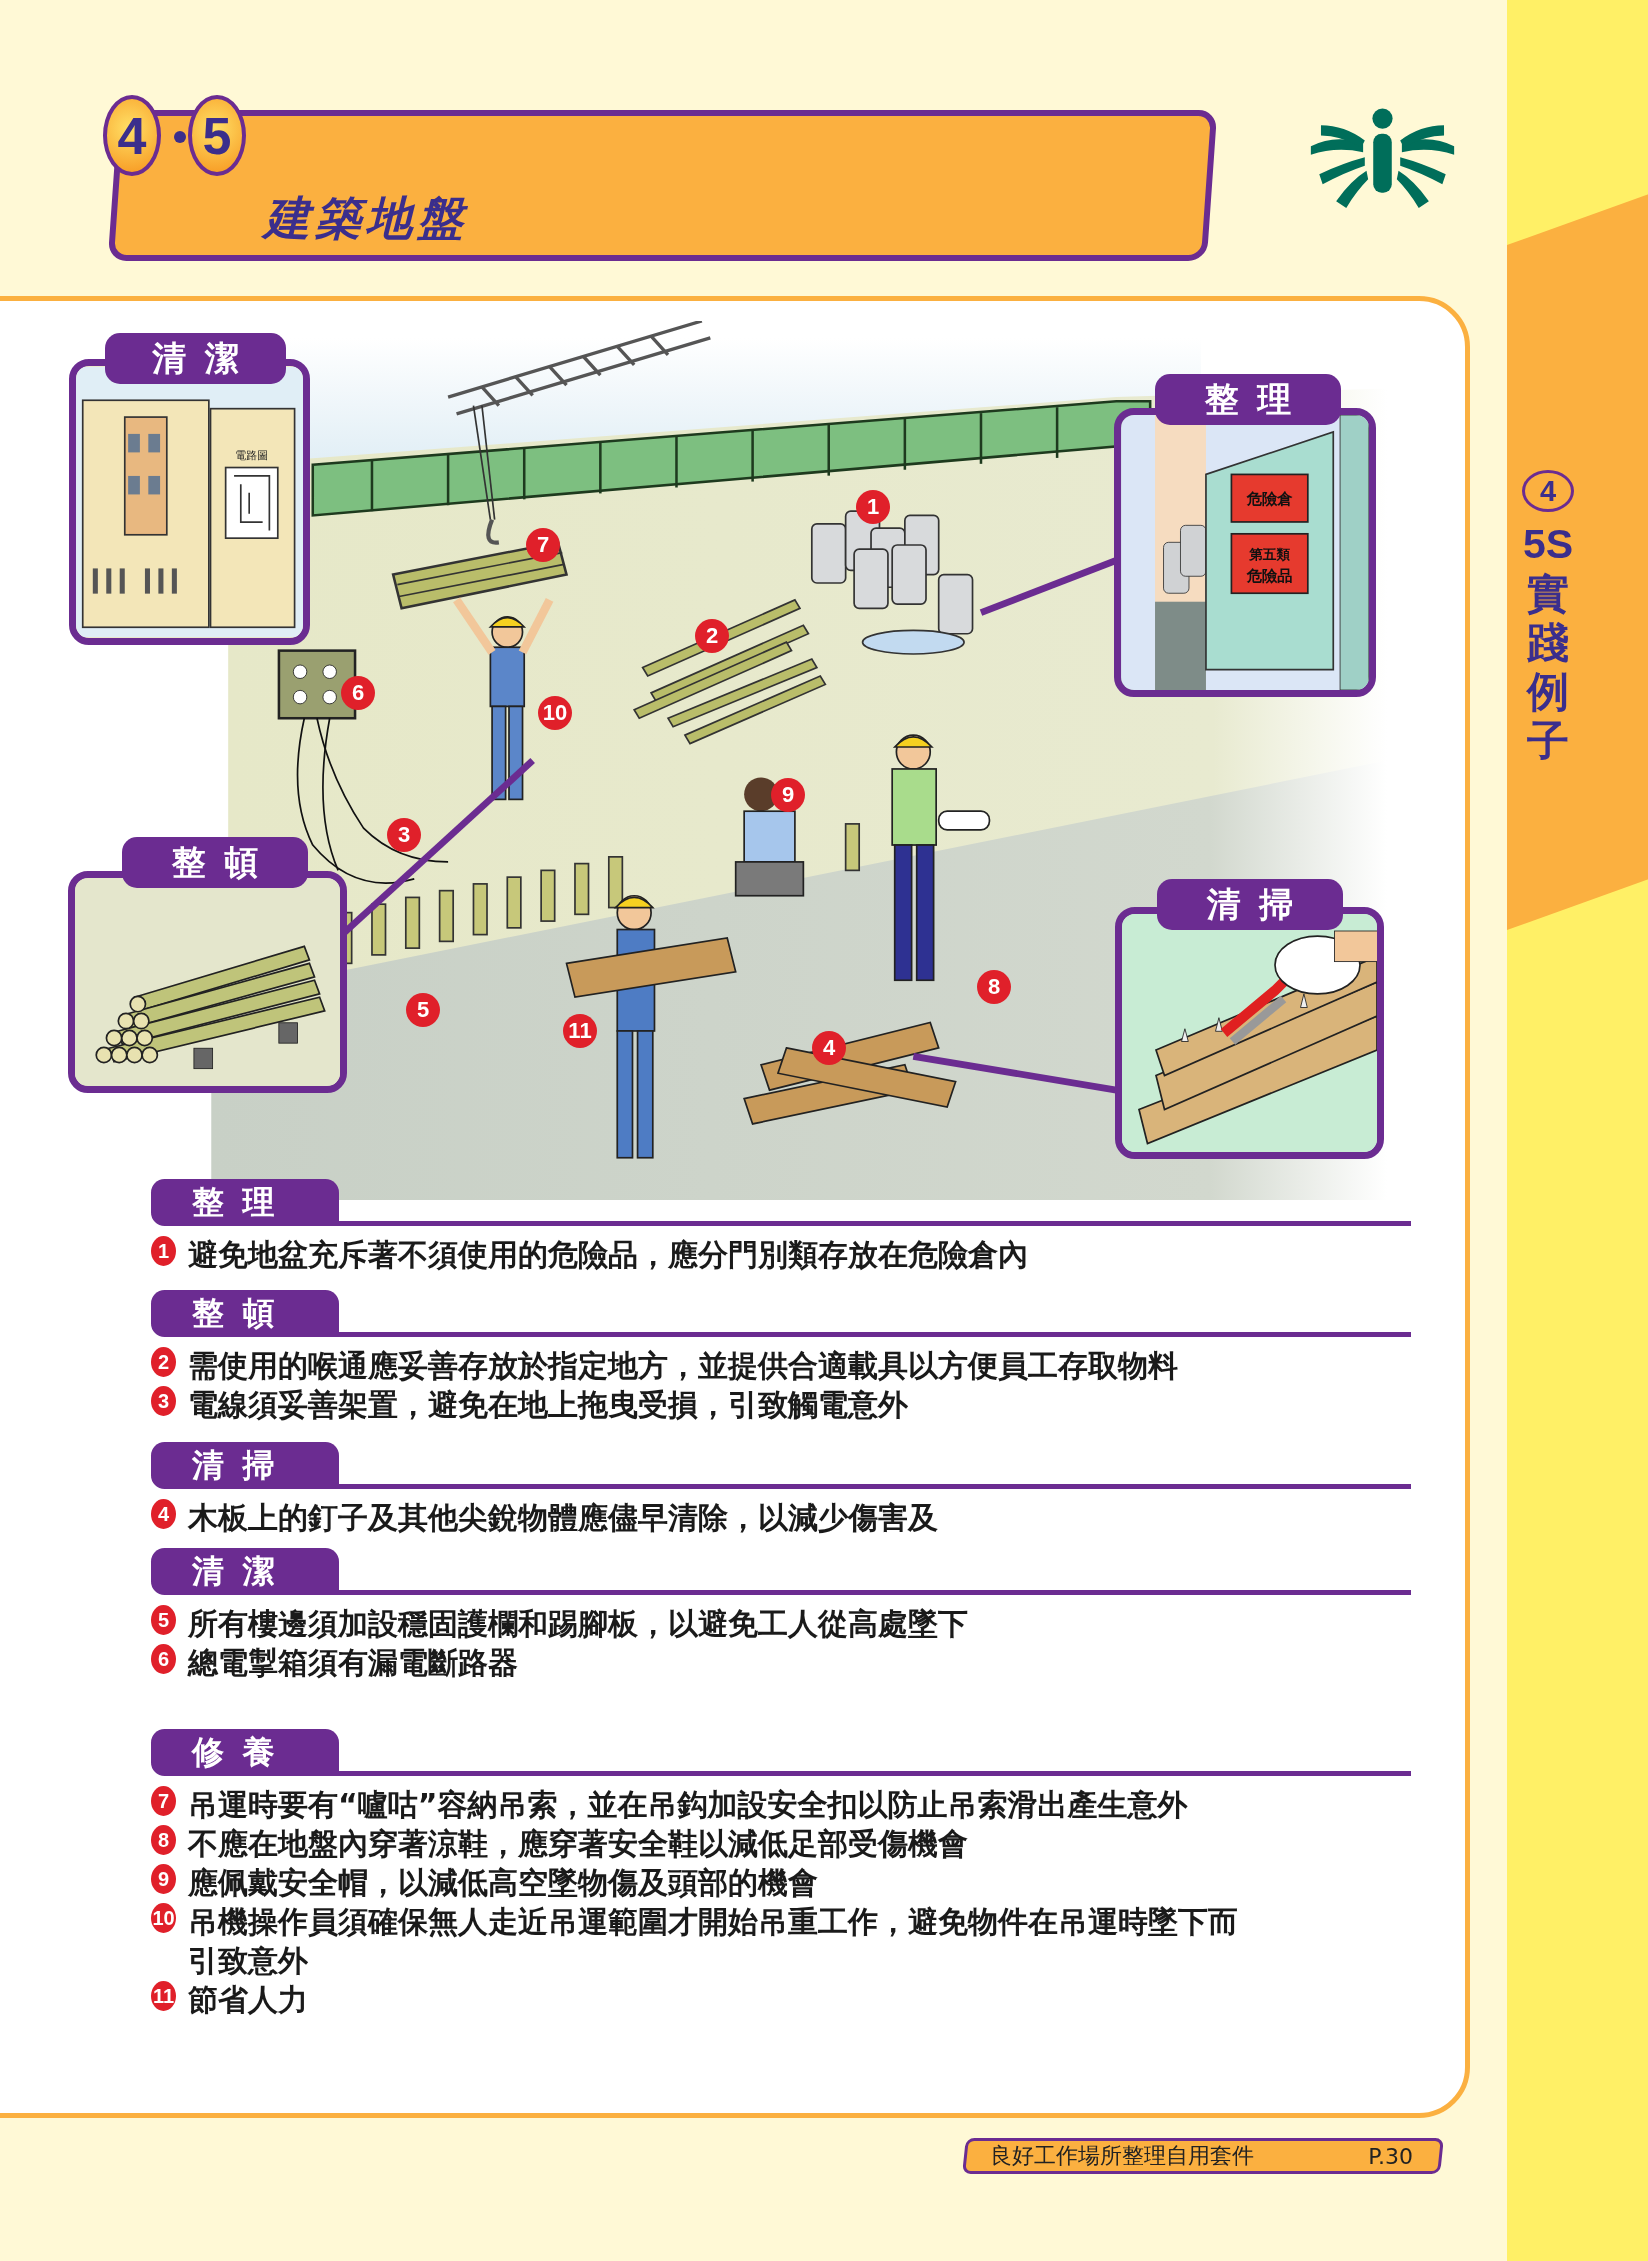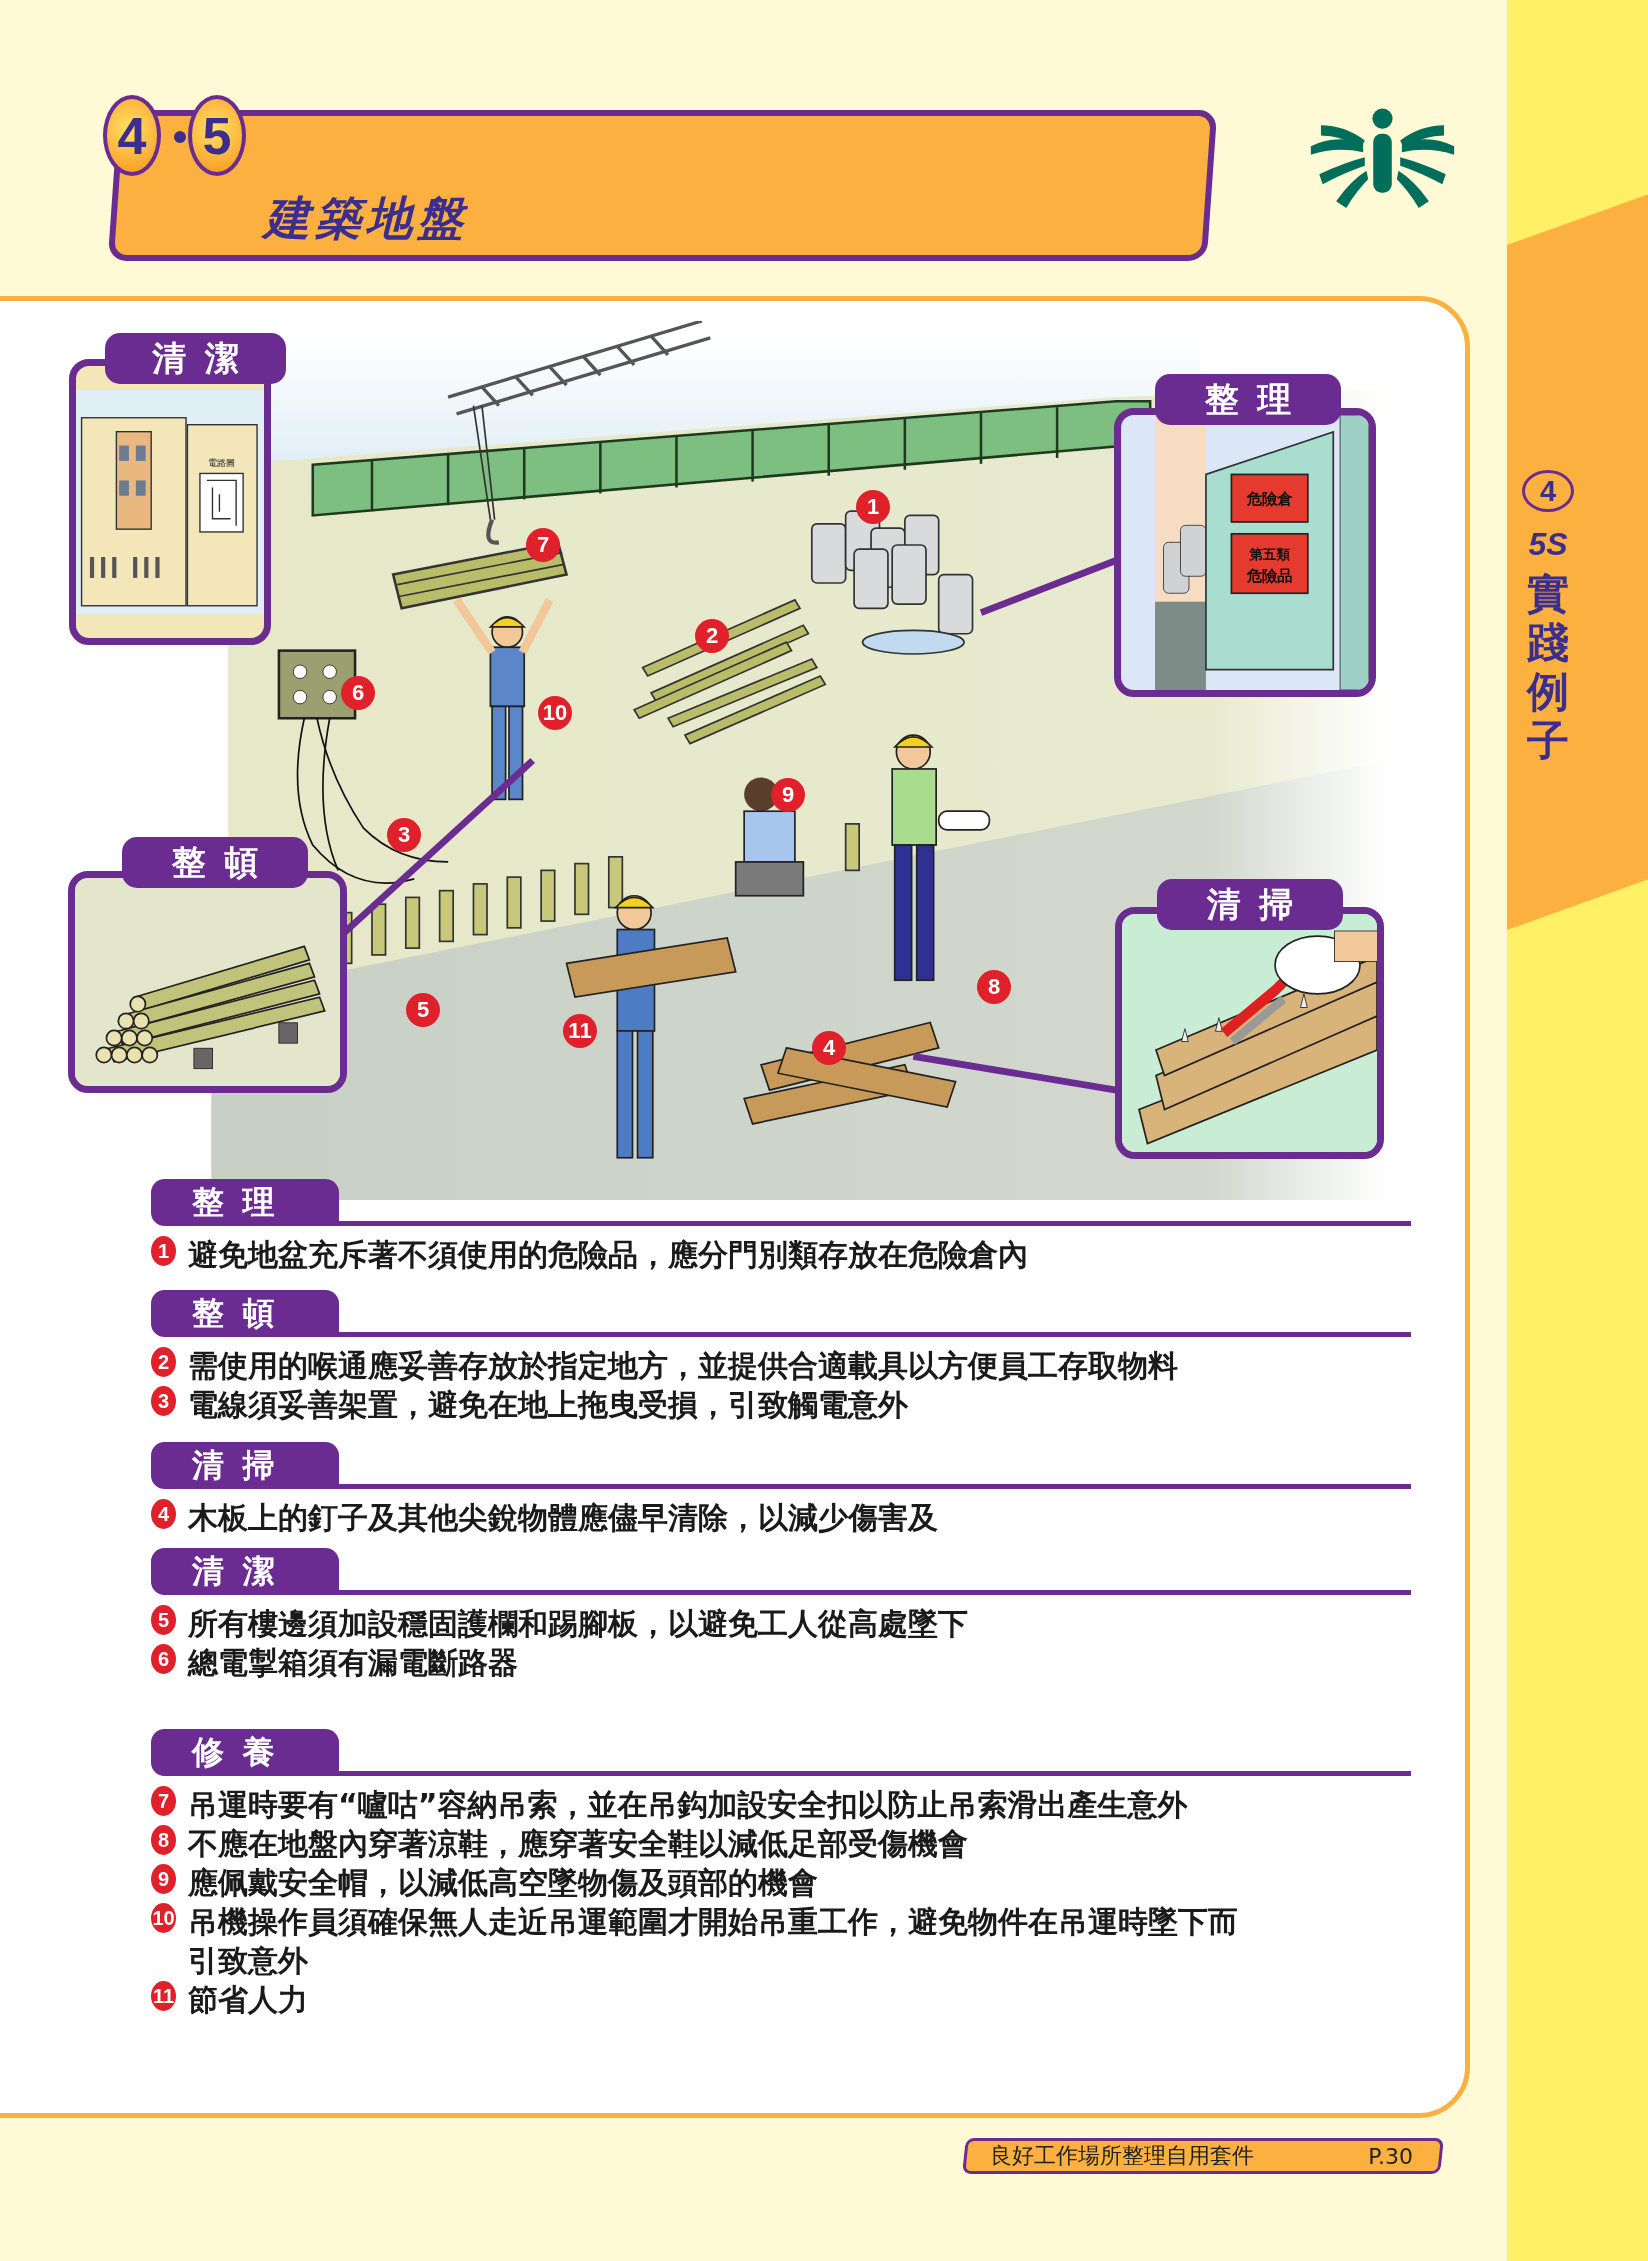--- a/index.html
+++ b/index.html
@@ -25,21 +25,21 @@
     color: #3b2e8c; font-weight: bold; font-size: 29px;
     display: flex; align-items: center; justify-content: center;
     font-family: "Liberation Sans", sans-serif;
   }
   .side-tab-text {
     position: absolute; left: 1522px; top: 520px; width: 52px;
     color: #3b2e8c; font-weight: bold; font-size: 42px; line-height: 49px;
     text-align: center; font-family: "DejaVu Sans", sans-serif;
   }
   .side-tab-text span { display: block; }
-  .side-tab-text .en { font-family: "Liberation Sans", sans-serif; font-size: 32px; font-style: italic; }
+  .side-tab-text .en { font-family: "Liberation Sans", sans-serif; font-size: 41px; }
 
   
   .header-bar {
     position: absolute; left: 113px; top: 110px; width: 1099px; height: 151px;
     background: #fbb040; border: 6px solid #6b2c91; border-radius: 18.6px;
     transform: skewX(-4deg);
   }
   .header-num {
     position: absolute; top: 95px; width: 58px; height: 81px;
     background: radial-gradient(circle at 45% 40%, #ffe066, #f7941d);
@@ -319,21 +319,21 @@
   <div class="marker" style="left:753px;top:710px">4</div>
   <div class="marker" style="left:347px;top:672px">5</div>
   <div class="marker" style="left:282px;top:355px">6</div>
   <div class="marker" style="left:467px;top:207px">7</div>
   <div class="marker" style="left:918px;top:649px">8</div>
   <div class="marker" style="left:712px;top:457px">9</div>
   <div class="marker" style="left:479px;top:375px">10</div>
   <div class="marker" style="left:504px;top:693px">11</div>
 </div>
 
-<div class="callout" style="left:69px;top:359px;width:202px;height:286px;background:#f3e6b8">
+<div class="callout" style="left:69px;top:359px;width:241px;height:286px;background:#f3e6b8">
   <svg width="100%" height="100%" viewBox="0 0 270 322">
     <rect x="0" y="0" width="270" height="322" fill="#e0eef6"></rect>
     <rect x="8" y="40" width="150" height="270" fill="#f3e6b8" stroke="#333" stroke-width="2"></rect>
     <rect x="58" y="60" width="50" height="140" fill="#e8b880" stroke="#333" stroke-width="2"></rect>
     <rect x="62" y="80" width="14" height="22" fill="#6b7c90"></rect>
       <rect x="86" y="80" width="14" height="22" fill="#6b7c90"></rect>
     <rect x="62" y="130" width="14" height="22" fill="#6b7c90"></rect>
       <rect x="86" y="130" width="14" height="22" fill="#6b7c90"></rect>
     <rect x="160" y="50" width="100" height="260" fill="#f3e6b8" stroke="#333" stroke-width="2"></rect>
     <rect x="178" y="120" width="62" height="84" fill="#fff" stroke="#333" stroke-width="2"></rect>

